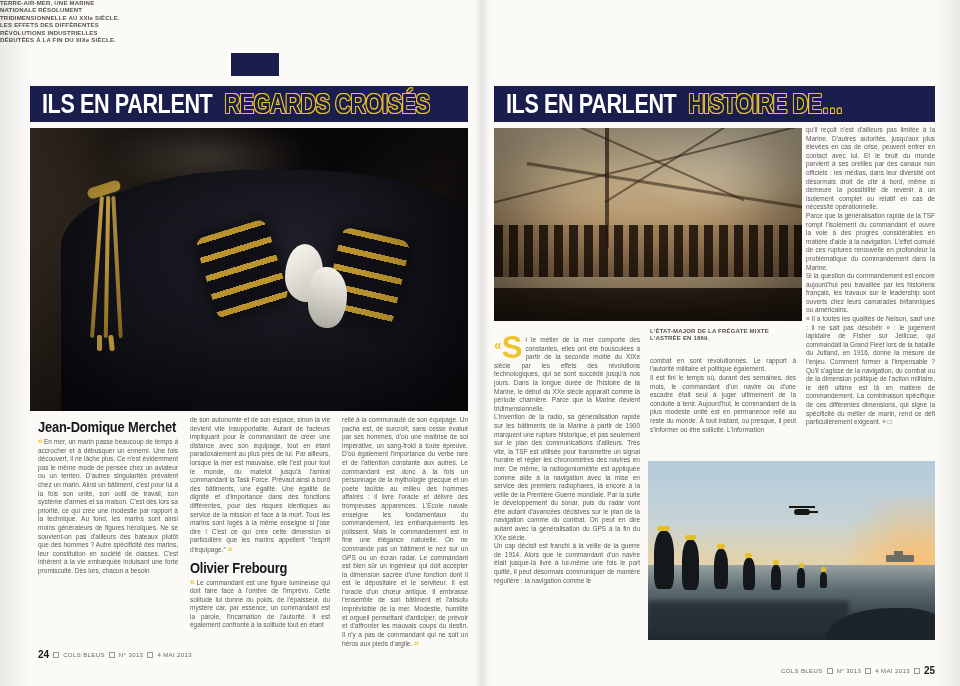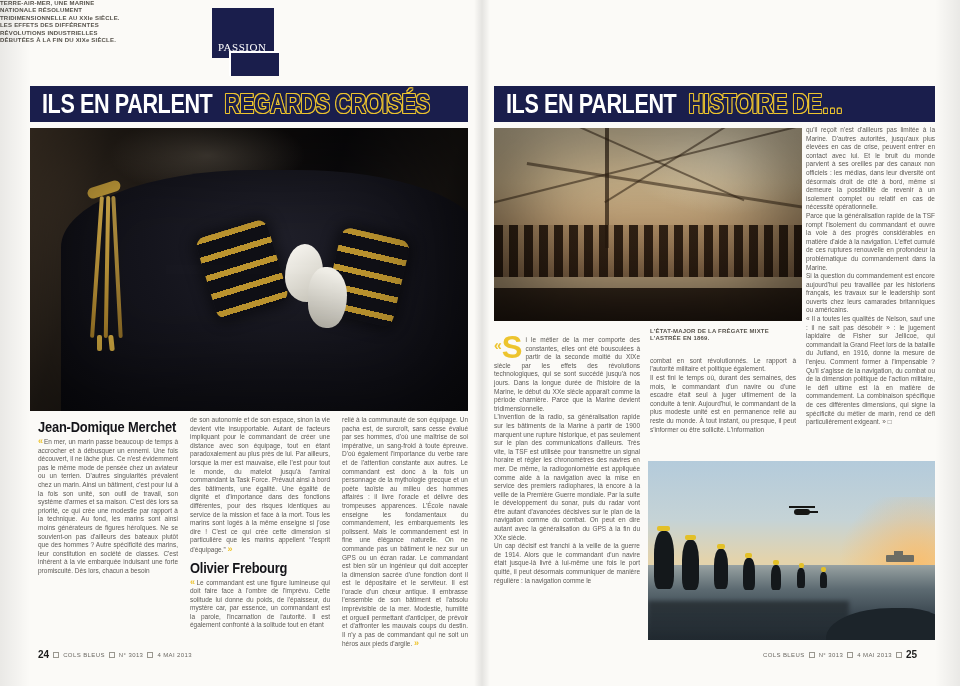--- a/index.html
+++ b/index.html
@@ -117,35 +117,32 @@
   .dc-wrap{float:left;margin:0 3px 0 0;color:#edc42e;font-weight:bold;}
   .dc-q{font-size:14px;vertical-align:8px;}
   .dc{font-size:31px;line-height:24px;}
   .cap{position:static;font-size:6px;line-height:7.4px;font-weight:bold;color:#56524b;
      letter-spacing:.2px;margin:0;}
   .cap2{left:806px;top:423px;width:129px;}
   
   .footer{top:649px;display:flex;align-items:center;gap:4px;font-size:6px;
      letter-spacing:.4px;color:#6b6862;}
   .footer-left{left:38px;}
-  .footer-right{right:43px;}
+  .footer-right{right:25px;margin-top:16px;}
   .pgnum{font-size:10px;font-weight:bold;color:#1c1c1c;letter-spacing:0;}
   .sq{width:4px;height:4px;border:1px solid #9a978f;display:inline-block;}
 </style>
 </head>
 <body>
 
 <div class="spread">
   <div class="abs edge-l"></div>
   <div class="abs edge-r"></div>
   <div class="abs gutter"></div>
 
-  <div class="abs logo1">
-    <span>PASSION</span>
-  </div>
   <div class="abs logo2">
     <span>Marine</span>
   </div>
 
   <div class="abs band band-left">
     <span class="hl">
       <span class="hl-lead">ILS EN PARLENT</span>
       <span class="hl-accent">REGARDS CROISÉS</span>
     </span>
   </div>

